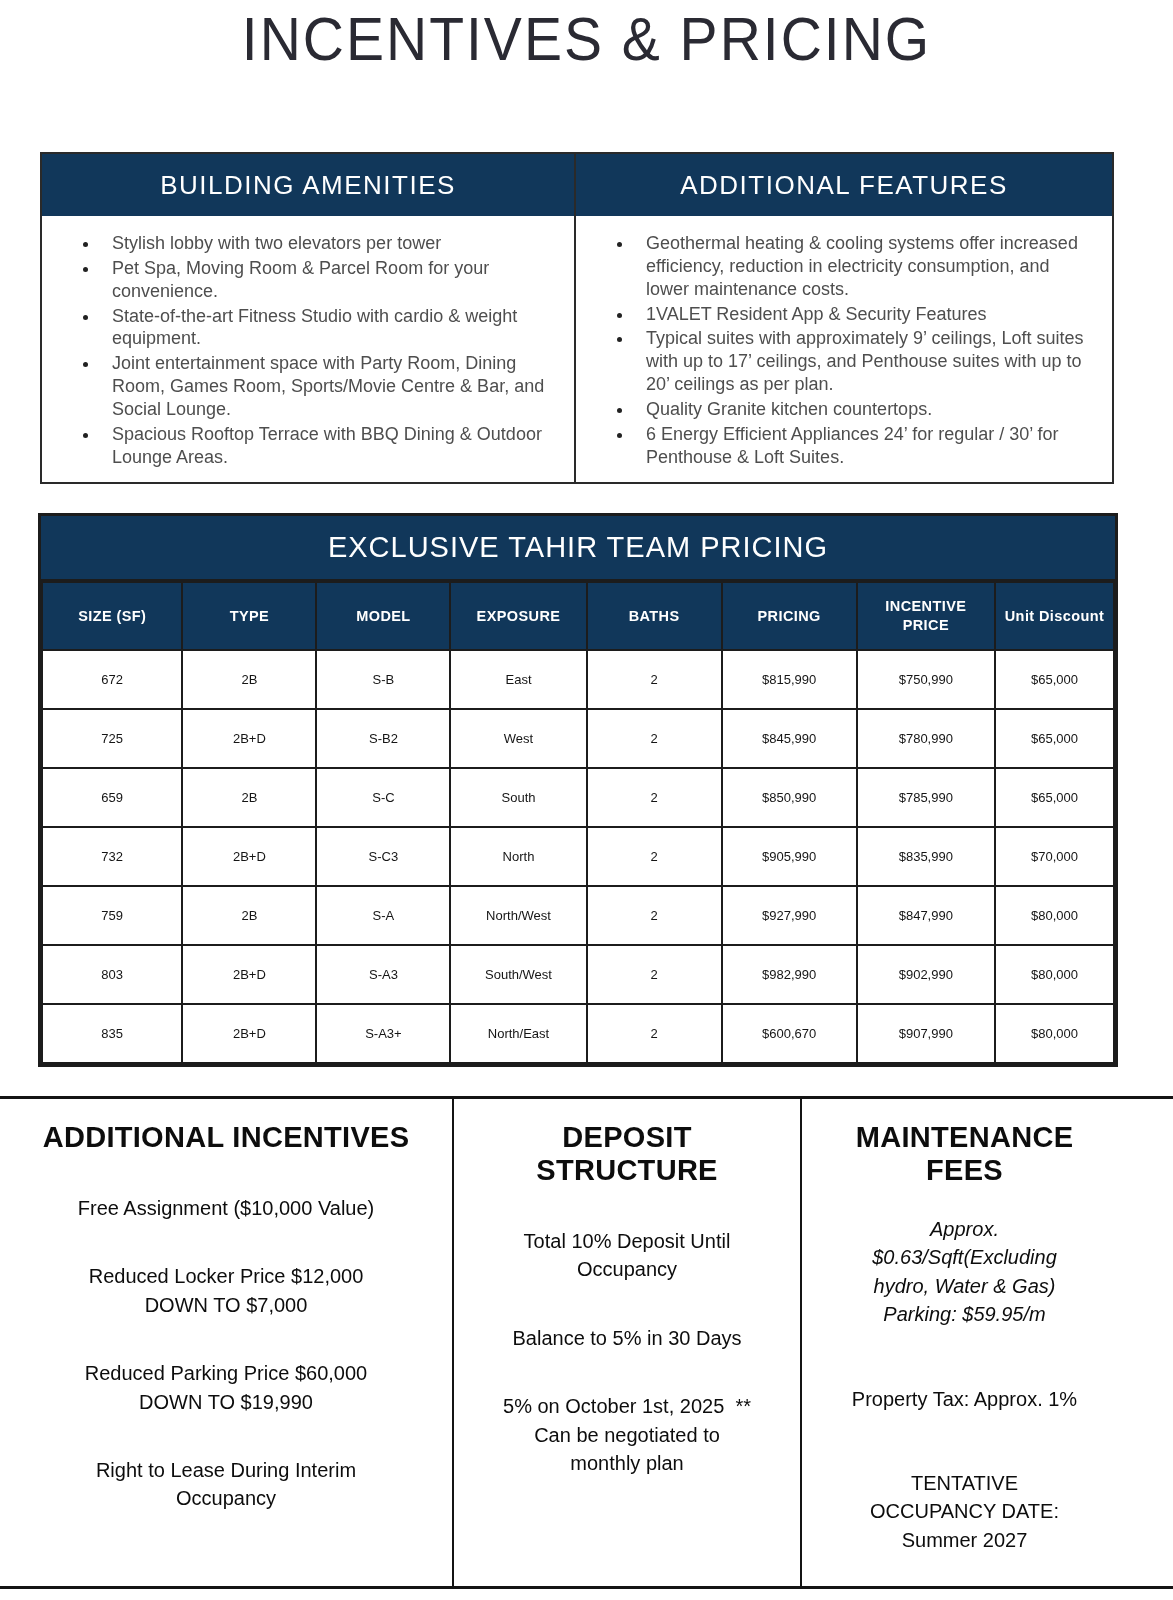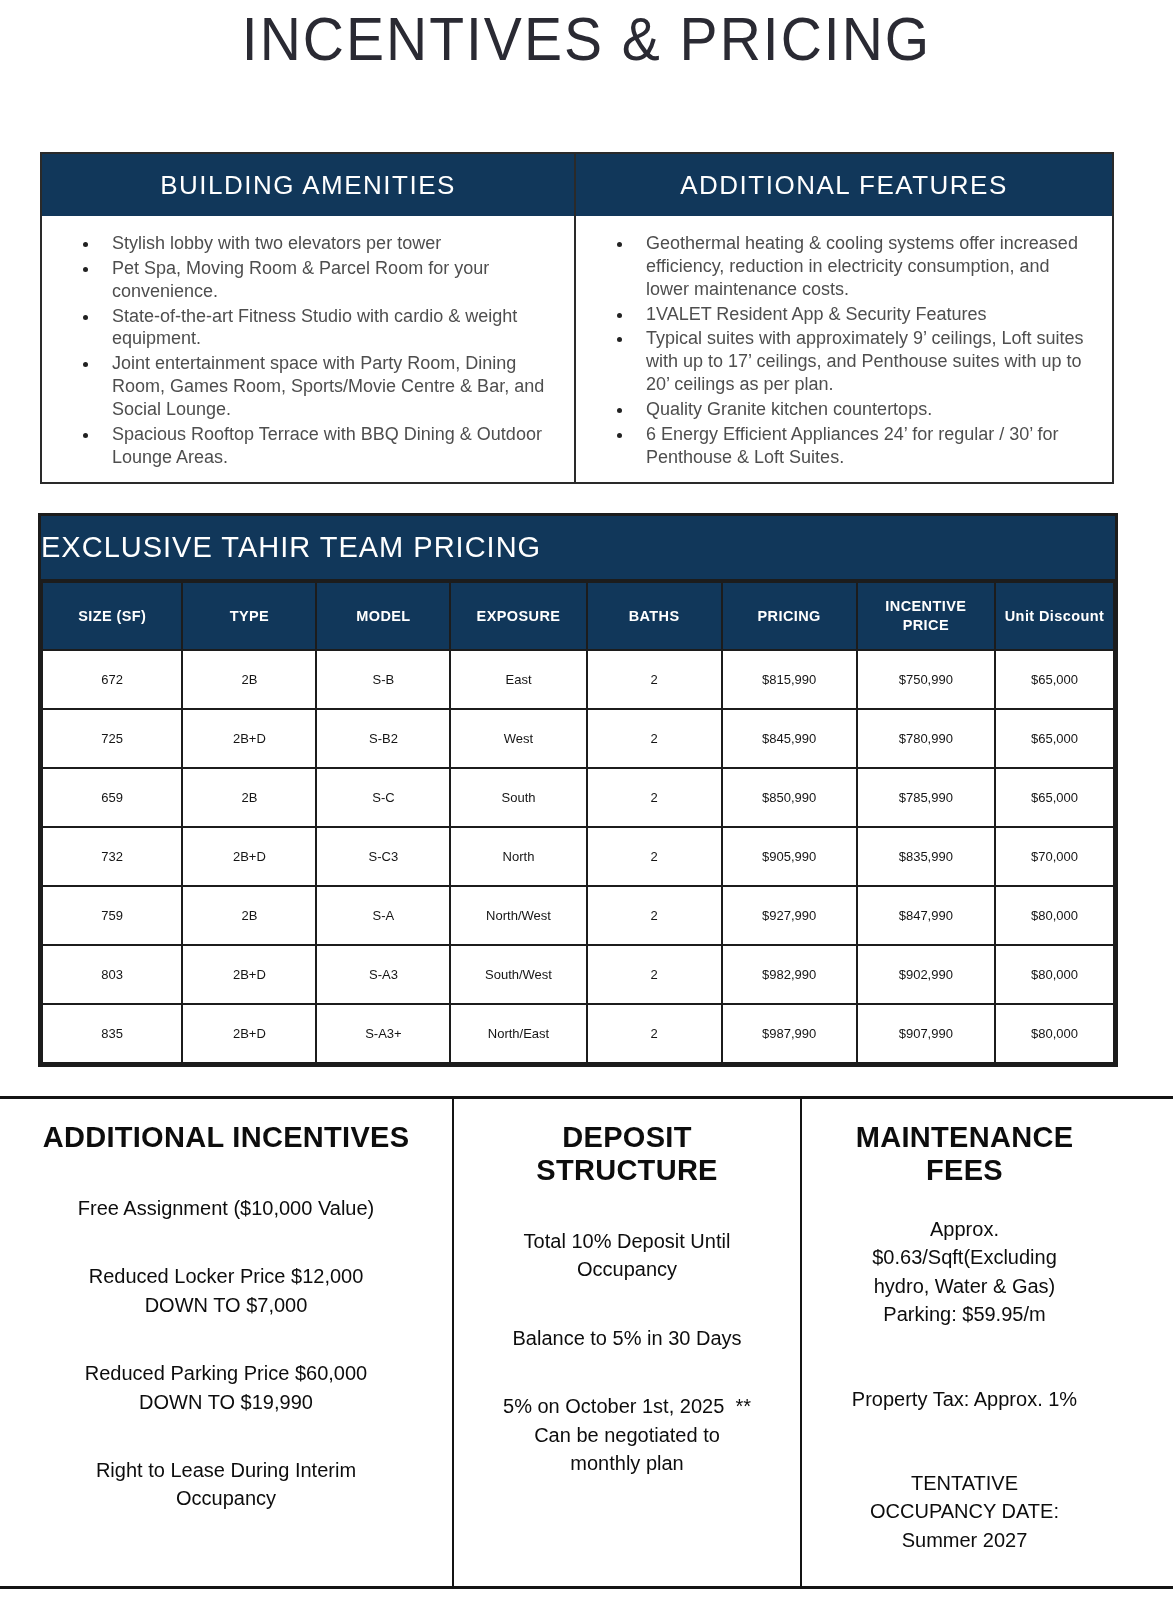--- a/index.html
+++ b/index.html
@@ -39,21 +39,21 @@
   .box-list li{padding-left:12px;margin:0 0 2px;}
   .box-list li::marker{color:#222;}
 
   
   .pricing-wrap{
     position:absolute;top:513px;left:38px;width:1080px;box-sizing:border-box;
     border:3px solid var(--color-border);
   }
   .pricing-title{
     background:var(--color-navy);color:#fff;height:63px;line-height:63px;
-    font-size:29px;letter-spacing:1px;font-weight:400;
+    text-align:center;font-size:29px;letter-spacing:1px;font-weight:400;
     border-bottom:2px solid var(--color-border);
   }
   table.pricing-table{width:100%;border-collapse:collapse;table-layout:fixed;}
   .pricing-table th,.pricing-table td{
     border:2px solid var(--color-border);text-align:center;padding:0 6px;
     overflow:hidden;
   }
   .pricing-table thead th{
     background:var(--color-navy);color:#fff;height:66px;
     font-size:14.5px;font-weight:700;letter-spacing:.4px;line-height:1.3;
@@ -70,21 +70,21 @@
   }
   .bcol{box-sizing:border-box;padding:0 16px;}
   .col-incentives{width:452px;}
   .col-deposit{width:350px;border-left:2px solid #141414;border-right:2px solid #141414;}
   .col-maintenance{width:321px;padding-left:20px;}
   .bcol h2{margin:22px 0 0;font-size:29px;font-weight:700;letter-spacing:.3px;}
   .paras p{
     margin:40px 0 0;font-size:20px;line-height:1.42;white-space:pre-line;
   }
   .col-maintenance .paras p{margin-top:56px;}
-  .col-maintenance .paras p:first-child{margin-top:28px;}
+  .col-maintenance .paras p:first-child{margin-top:28px;font-style:italic;}
 </style>
 </head>
 <body>
 
 <div class="page">
 
   <h1 class="main-title">INCENTIVES &amp; PRICING</h1>
 
   <div class="boxes-row">
     <section class="info-box amenities">
@@ -194,21 +194,21 @@
             <td>$982,990</td>
             <td>$902,990</td>
             <td>$80,000</td>
           </tr>
           <tr>
             <td>835</td>
             <td>2B+D</td>
             <td>S-A3+</td>
             <td>North/East</td>
             <td>2</td>
-            <td>$987,990</td>
+            <td>$600,670</td>
             <td>$907,990</td>
             <td>$80,000</td>
           </tr>
         </tbody>
     </table>
   </div>
 
   <div class="bottom">
     <section class="bcol col-incentives">
       <h2>ADDITIONAL INCENTIVES</h2>

